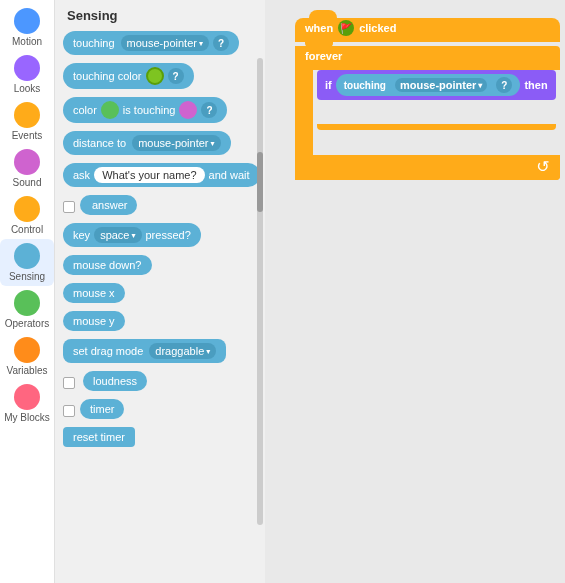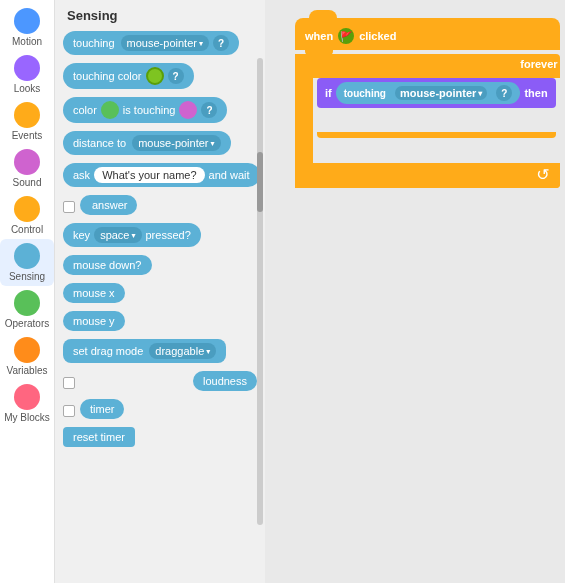--- a/index.html
+++ b/index.html
@@ -337,21 +337,21 @@
     <div class="block block-sensing" style="border-radius:8px;">
       <span>set drag mode</span>
       <span style="width:6px"></span>
       <span class="dropdown">
         <span>draggable</span>
         <span class="dropdown-arrow">▾</span>
       </span>
     </div>
   </div>
 
-  <div class="block-row" style="align-items:center;gap:8px;justify-content:space-between;">
+  <div class="block-row" style="align-items:center;gap:8px;">
     <span class="block-checkbox"></span>
     <div class="block block-sensing" style="border-radius:20px;">
       <span>loudness</span>
     </div>
   </div>
 
   <div class="block-row" style="align-items:center;gap:5px;">
     <span class="block-checkbox"></span>
     <div class="block block-sensing" style="border-radius:20px;">
       <span>timer</span>
@@ -370,21 +370,21 @@
 </div>
 
 <div class="stage-area">
 
   <div class="canvas-group" style="top:18px; left:30px;">
 
     <div style="position:relative;">
       <div style="
         background: #FFAB19;
         border-radius: 8px 8px 0 0;
-        padding: 10px 14px 6px 10px;
+        padding: 2px 14px 6px 10px;
         color: #fff;
         font-size: 11px;
         font-weight: 600;
         display: flex;
         align-items: center;
         gap: 5px;
         min-width: 150px;
         position: relative;
       ">
 
@@ -421,21 +421,21 @@
       "></div>
     </div>
 
     <div style="
       background:#FFAB19;
       border-radius:0 4px 4px 0;
       min-width:235px;
       margin-top:-1px;
     ">
 
-      <div style="padding:4px 2px; display:flex; align-items:center; gap:5px;justify-content:flex-end;">
+      <div style="padding:4px 10px; display:flex; align-items:center; gap:5px;">
         <span style="color:#fff; font-size:11px; font-weight:600;">forever</span>
       </div>
 
       <div style="margin-left:18px; background:#e9e9e9; min-height:85px; border-radius:0;">
 
         <div style="
           background:#8b5cf6;
           border-radius:4px;
           padding:4px 8px;
           display:flex;

